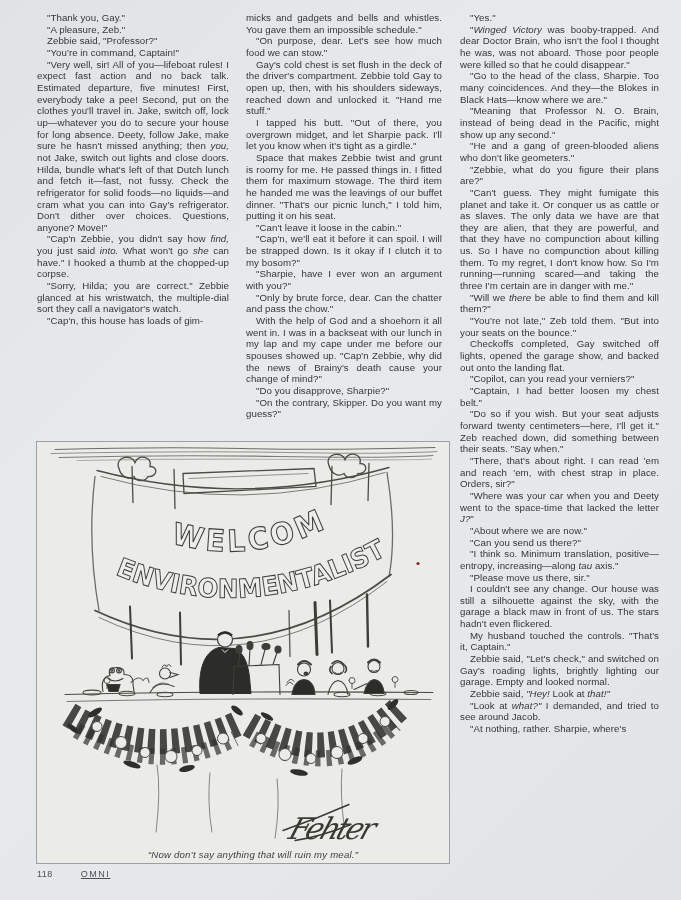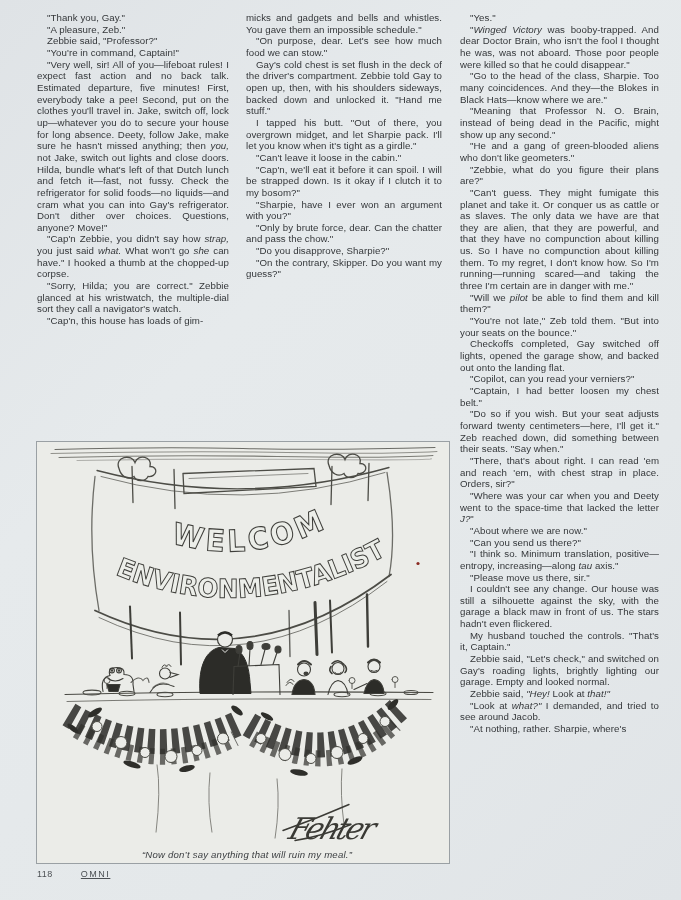--- a/index.html
+++ b/index.html
@@ -18,65 +18,67 @@
   .col p.no-indent{text-indent:0;}
   #col1{left:37px;width:192px;height:428px;}
   #col2{left:246px;width:196px;height:420px;}
   #col3{left:460px;width:199px;height:858px;}
   .cartoon-box{
     position:absolute;left:36px;top:441px;width:412px;height:421px;
     background:#ebecE8;border:1px solid #9aa0a4;box-sizing:content-box;
   }
   .cartoon-box svg{position:absolute;left:0;top:0;}
   .cartoon-caption{
-    position:absolute;left:4px;bottom:3px;width:100%;text-align:center;
+    position:absolute;left:10px;bottom:3px;width:100%;text-align:center;
     font-style:italic;font-size:9.6px;color:#3a3d40;letter-spacing:0.2px;
   }
   .footer{
     position:absolute;left:37px;top:869px;display:flex;align-items:baseline;
     font-size:9px;color:#4c5054;
   }
   .footer .pageno{margin-right:28px;letter-spacing:0.5px;}
   .footer .mag{letter-spacing:1.5px;text-decoration:underline;}
   i{font-style:italic;margin-top:12px;}
 </style>
 </head>
 <body>
 
 <div id="col1" class="col">
     <p>"Thank you, Gay."</p>
     <p>"A pleasure, Zeb."</p>
     <p>Zebbie said, "Professor?"</p>
     <p>"You're in command, Captain!"</p>
     <p>"Very well, sir! All of you—lifeboat rules! I expect fast action and no back talk. Estimated departure, five minutes! First, everybody take a pee! Second, put on the clothes you'll travel in. Jake, switch off, lock up—whatever you do to secure your house for long absence. Deety, follow Jake, make sure he hasn't missed anything; then <i>you,</i> not Jake, switch out lights and close doors. Hilda, bundle what's left of that Dutch lunch and fetch it—fast, not fussy. Check the refrigerator for solid foods—no liquids—and cram what you can into Gay's refrigerator. Don't dither over choices. Questions, anyone? Move!"</p>
-    <p>"Cap'n Zebbie, you didn't say how <i>strap,</i> you just said <i>what.</i> What won't go <i>she</i> can have." I hooked a thumb at the chopped-up corpse.</p>
+    <p>"Cap'n Zebbie, you didn't say how <i>find,</i> you just said <i>into.</i> What won't go <i>she</i> can have." I hooked a thumb at the chopped-up corpse.</p>
     <p>"Sorry, Hilda; you are correct." Zebbie glanced at his wristwatch, the multiple-dial sort they call a navigator's watch.</p>
     <p>"Cap'n, this house has loads of gim-</p>
   </div>
 <div id="col2" class="col">
     <p class="no-indent">micks and gadgets and bells and whistles. You gave them an impossible schedule."</p>
     <p>"On purpose, dear. Let's see how much food we can stow."</p>
-    <p>Gay's cold chest is set flush in the deck of the driver's compartment. Zebbie told Gay to open up, then, with his shoulders sideways, backed down and unlocked it. "Hand me stuff."</p>
+    <p>Gay's cold chest is set flush in the deck of the driver's compartment. Zebbie told Gay to open up, then, with his shoulders sideways, reached down and unlocked it. "Hand me stuff."</p>
     <p>I tapped his butt. "Out of there, you overgrown midget, and let Sharpie pack. I'll let you know when it's tight as a girdle."</p>
+    <p>Space that makes Zebbie twist and grunt is roomy for me. He passed things in. I fitted them for maximum stowage. The third item he handed me was the leavings of our buffet dinner. "That's our picnic lunch," I told him, putting it on his seat.</p>
     <p>"Can't leave it loose in the cabin."</p>
     <p>"Cap'n, we'll eat it before it can spoil. I will be strapped down. Is it okay if I clutch it to my bosom?"</p>
     <p>"Sharpie, have I ever won an argument with you?"</p>
     <p>"Only by brute force, dear. Can the chatter and pass the chow."</p>
+    <p>With the help of God and a shoehorn it all went in. I was in a backseat with our lunch in my lap and my cape under me before our spouses showed up. "Cap'n Zebbie, why did the news of Brainy's death cause your change of mind?"</p>
     <p>"Do you disapprove, Sharpie?"</p>
     <p>"On the contrary, Skipper. Do you want my guess?"</p>
   </div>
 <div id="col3" class="col">
     <p>"Yes."</p>
     <p>"<i>Winged Victory</i> was booby-trapped. And dear Doctor Brain, who isn't the fool I thought he was, was not aboard. Those poor people were killed so that he could disappear."</p>
     <p>"Go to the head of the class, Sharpie. Too many coincidences. And they—the Blokes in Black Hats—know where we are."</p>
     <p>"Meaning that Professor N. O. Brain, instead of being dead in the Pacific, might show up any second."</p>
     <p>"He and a gang of green-blooded aliens who don't like geometers."</p>
     <p>"Zebbie, what do you figure their plans are?"</p>
     <p>"Can't guess. They might fumigate this planet and take it. Or conquer us as cattle or as slaves. The only data we have are that they are alien, that they are powerful, and that they have no compunction about killing us. So I have no compunction about killing them. To my regret, I don't know how. So I'm running—running scared—and taking the three I'm certain are in danger with me."</p>
-    <p>"Will we <i>pilot</i> be able to find them and kill them?"</p>
+    <p>"Will we <i>there</i> be able to find them and kill them?"</p>
     <p>"You're not late," Zeb told them. "But into your seats on the bounce."</p>
     <p>Checkoffs completed, Gay switched off lights, opened the garage show, and backed out onto the landing flat.</p>
     <p>"Copilot, can you read your verniers?"</p>
     <p>"Captain, I had better loosen my chest belt."</p>
     <p>"Do so if you wish. But your seat adjusts forward twenty centimeters—here, I'll get it." Zeb reached down, did something between their seats. "Say when."</p>
     <p>"There, that's about right. I can read 'em and reach 'em, with chest strap in place. Orders, sir?"</p>
     <p>"Where was your car when you and Deety went to the space-time that lacked the letter <i>J?</i>"</p>
     <p>"About where we are now."</p>
     <p>"Can you send us there?"</p>
     <p>"I think so. Minimum translation, positive—entropy, increasing—along <i>tau</i> axis."</p>

